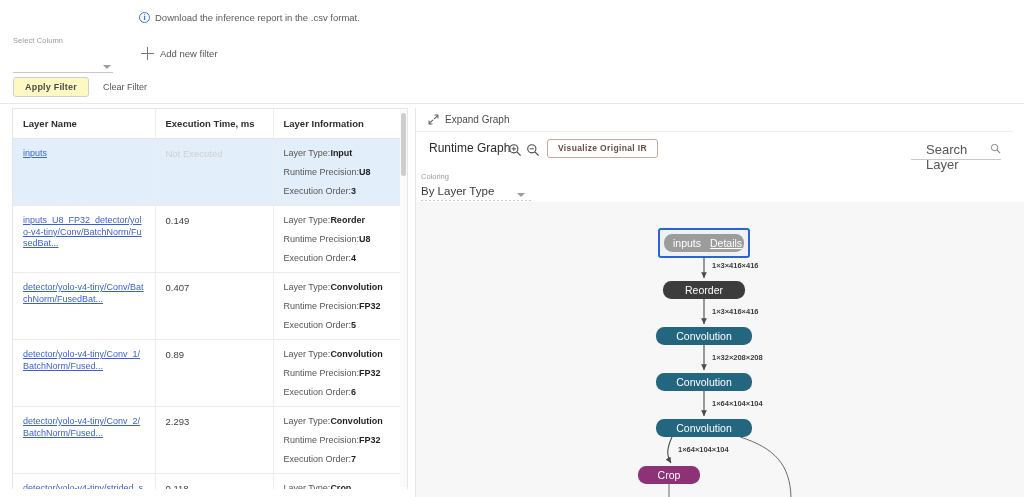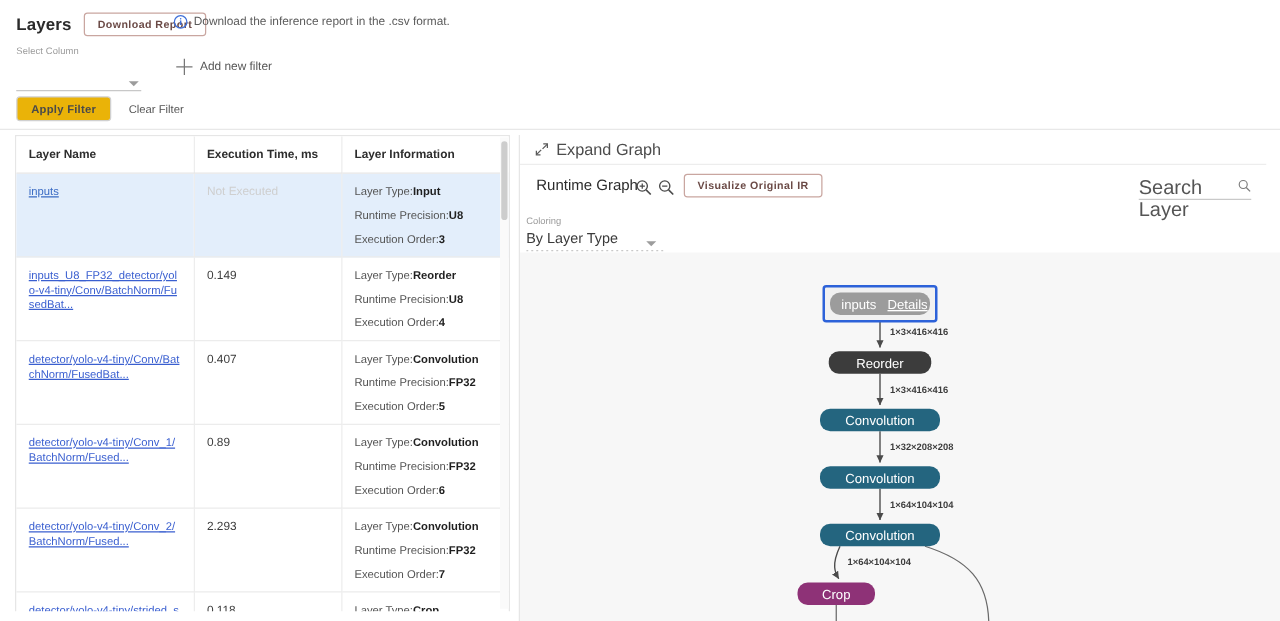--- a/index.html
+++ b/index.html
@@ -44,21 +44,21 @@
   .caret.dim { border-top-color:#bdbdbd; }
   .addfilter { display:flex; align-items:center; gap:6px; margin-left:14px; margin-bottom:2px;
       cursor:pointer; }
   .plus { position:relative; width:13px; height:13px; }
   .plus:before, .plus:after { content:""; position:absolute; background:#777; }
   .plus:before { left:0; top:6px; width:13px; height:1.4px; }
   .plus:after  { top:0; left:6px; height:13px; width:1.4px; }
   .addfilter .txt { font-size:9.5px; color:#565656; }
 
   .actions { position:absolute; left:13px; top:77px; display:flex; align-items:center; gap:14px; }
-  .btn-apply { border:1px solid #d0d0d0; border-radius:3px; background:#eab308; color:#4a4a4a;
+  .btn-apply { border:1px solid #d0d0d0; border-radius:3px; background:#fef9c3; color:#4a4a4a;
       font-size:9px; font-weight:700; padding:4px 11px; cursor:pointer; letter-spacing:.2px;
       font-family:"Liberation Sans", sans-serif; }
   .btn-flat { background:none; border:none; color:#555; font-size:9px; font-weight:400;
       cursor:pointer; padding:0; font-family:"Liberation Sans", sans-serif; }
 
   .hr-top { position:absolute; left:0; top:103px; width:1024px; height:1px; background:#e8e8e8; }
 
   
   .table-wrap { position:absolute; left:12px; top:108px; width:396px; height:381px;
       border:1px solid #e6e6e6; border-bottom:none; background:#fff; overflow:hidden; }
@@ -86,29 +86,29 @@
   .vscroll { position:absolute; left:400px; top:110px; width:7px; height:377px; background:#fafafa; }
   .vscroll .thumb { position:absolute; left:1px; top:3px; width:5px; height:63px;
       background:#cdcdcd; border-radius:3px; }
 
   
   .rpanel { position:absolute; left:415px; top:108px; width:597px; height:389px;
       border-left:1px solid #e6e6e6; background:#fff; }
   .expand-row { position:absolute; left:0; top:0; width:597px; height:24px;
       border-bottom:1px solid #ededed; display:flex; align-items:center; padding-left:12px; gap:6px;
       cursor:pointer; }
-  .expand-row .txt { font-size:13px; color:#4c4c4c; }
+  .expand-row .txt { font-size:10px; color:#4c4c4c; }
 
   .rg-header { position:absolute; left:0; top:25px; width:597px; height:36px; }
   .rg-title { position:absolute; left:13px; top:8px; font-size:12px; font-weight:400; color:#2b2b2b; }
   .mag { position:absolute; top:10px; width:14px; height:14px; cursor:pointer; }
   .mag.m1 { left:92px; } .mag.m2 { left:110px; }
   .btn-ir { position:absolute; left:131px; top:6px; }
   .search-layer { position:absolute; right:12px; top:8px; width:90px; height:19px; }
-  .search-layer .sl-txt { position:absolute; left:0; top:1px; font-size:16px; color:#555; }
+  .search-layer .sl-txt { position:absolute; left:15px; top:1px; font-size:13px; color:#555; }
   .search-layer .sl-icon { position:absolute; right:0; top:2px; width:11px; height:11px; cursor:pointer; }
   .search-layer .sl-line { position:absolute; left:0; right:0; bottom:0; height:1px; background:#c9c9c9; }
 
   .coloring { position:absolute; left:421px; top:172px; width:110px; }
   .coloring .clabel { font-size:7.5px; color:#9a9a9a; display:block; margin-bottom:4px; }
   .coloring .cval { font-size:11.5px; color:#3a3a3a; padding-bottom:3px; }
   .coloring .cline { height:1px;
       background-image:linear-gradient(to right,#c9c9c9 0 2px, transparent 2px 4px);
       background-size:4px 1px; background-repeat:repeat-x; }
   .coloring .ccaret { position:absolute; right:6px; top:21px; width:0;height:0;
@@ -122,24 +122,20 @@
   .node-text { font-family:"Liberation Sans", sans-serif; font-size:10.5px; fill:#ffffff; }
   .edge-label { font-family:"Liberation Sans", sans-serif; font-size:7.5px; fill:#3c3c3c; font-weight:700; }
 </style>
 </head>
 <body>
 
 <div id="app">
 
   <div class="topbar">
 
-    <div class="title-row">
-      <span class="page-title">Layers</span>
-      <button class="btn-outline">Download Report</button>
-    </div>
 
     <div class="info-note">
       <span class="i-circle">i</span>
       <span class="txt">Download the inference report in the .csv format.</span>
     </div>
 
     <div class="filters">
       <div class="field">
         <span class="flabel">Select Column</span>
         <div class="fctl">

